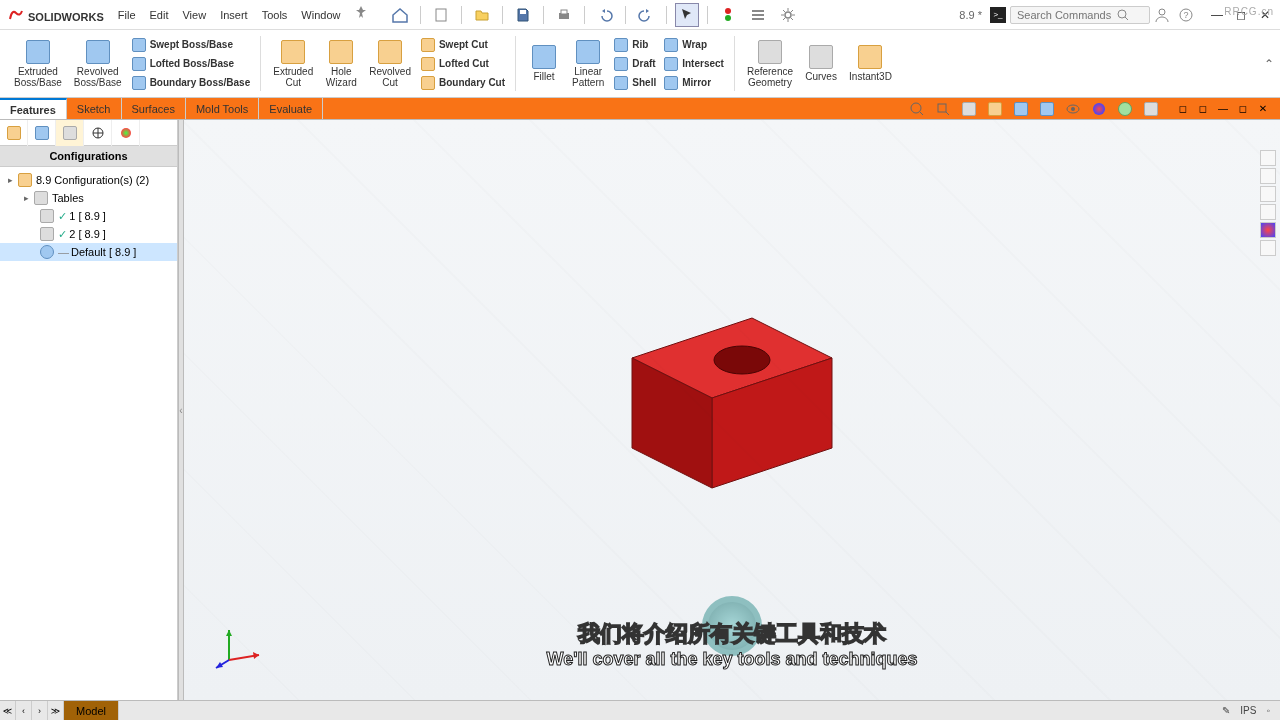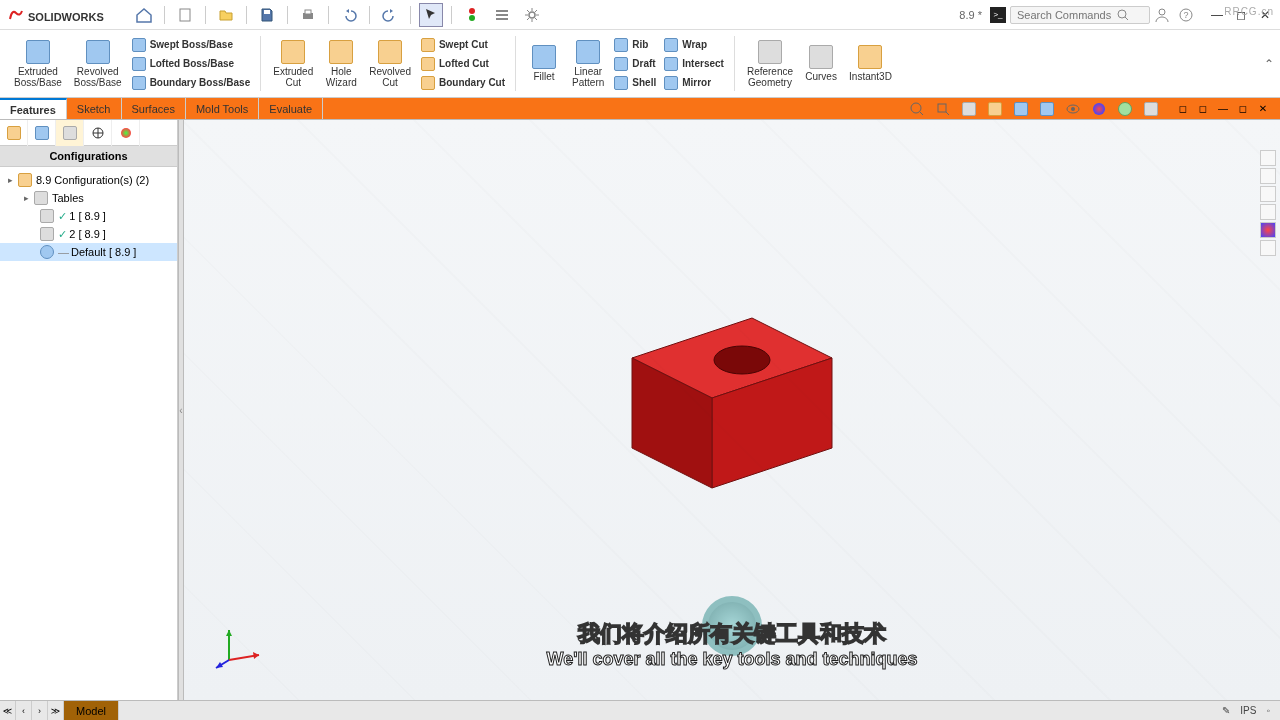--- a/index.html
+++ b/index.html
@@ -105,20 +105,31 @@
 </head>
 <body>
 
 <div class="titlebar">
   <div class="logo">
     <svg class="logo-icon" viewBox="0 0 16 16">
         <path d="M2 12 Q4 2 8 6 Q12 10 14 4" stroke="#d22" stroke-width="2" fill="none"></path>
       </svg>
     <span>SOLIDWORKS</span>
   </div>
+  <div class="menubar">
+    <span>File</span>
+    <span>Edit</span>
+    <span>View</span>
+    <span>Insert</span>
+    <span>Tools</span>
+    <span>Window</span>
+    <svg class="pin-icon" viewBox="0 0 14 14">
+        <path d="M7 1l2 4h3l-4 3 1 5-2-2-2 2 1-5-4-3h3z" fill="#888"></path>
+      </svg>
+  </div>
   <div class="toolbar-top">
     <div class="tb-btn">
         <svg width="18" height="18" viewBox="0 0 18 18">
           <path d="M2 9l7-6 7 6v7H2z" fill="none" stroke="#57a" stroke-width="1.5"></path>
         </svg>
       </div>
     <div class="tb-sep"></div>
     <div class="tb-btn">
         <svg width="16" height="16" viewBox="0 0 16 16">
           <rect x="3" y="2" width="10" height="12" fill="#fff" stroke="#888"></rect>

